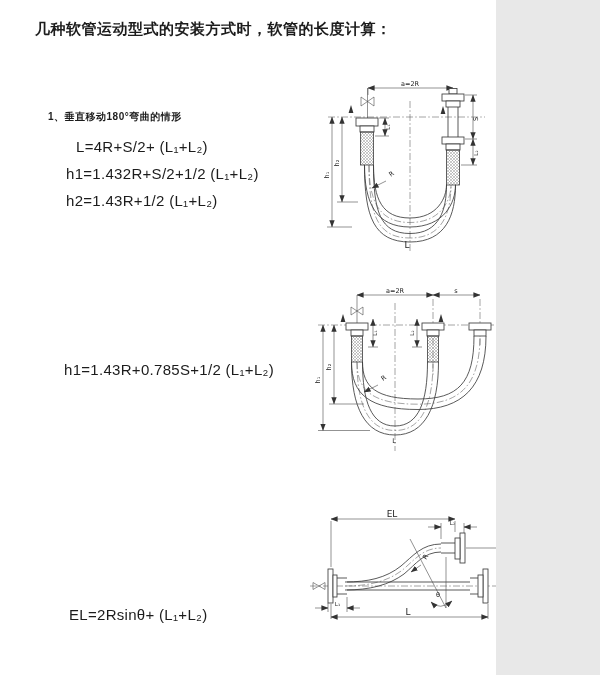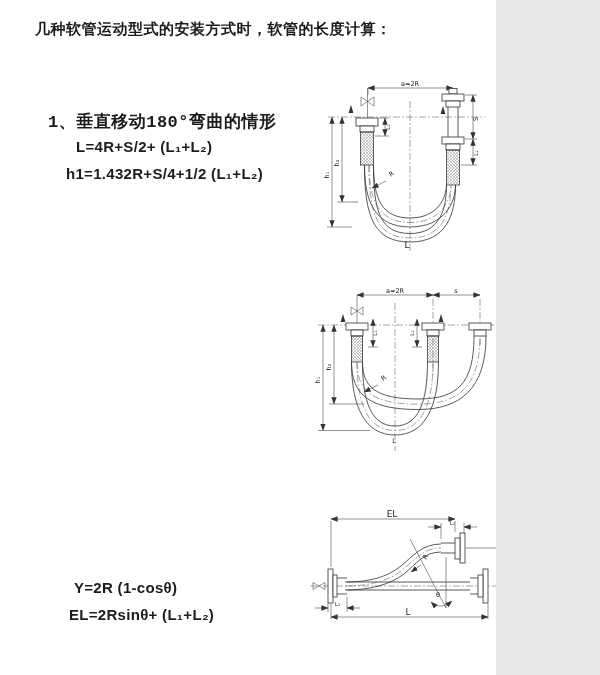--- a/index.html
+++ b/index.html
@@ -1,20 +1,20 @@
 <!DOCTYPE html>
 <html><head>
 <meta charset="utf-8">
 <style>
   html,body{margin:0;padding:0;background:#e8e8e8;}
   #canvas{position:relative;width:496px;height:675px;background:#ffffff;overflow:hidden;
           font-family:"Liberation Sans","DejaVu Sans",sans-serif;color:#1c1c1c;}
   .title{position:absolute;left:35px;top:20px;font-size:15px;font-weight:600;letter-spacing:.5px;}
-  .heading{position:absolute;font-size:17px;font-weight:600;letter-spacing:.5px;white-space:nowrap;font-family:Liberation Mono, monospace;}
-  .formula{position:absolute;font-size:15px;font-weight:700;letter-spacing:.3px;white-space:nowrap;}
+  .heading{position:absolute;font-size:10px;font-weight:600;letter-spacing:.5px;white-space:nowrap;}
+  .formula{position:absolute;font-size:15px;font-weight:400;letter-spacing:.3px;white-space:nowrap;}
   .diag{position:absolute;}
   
   .ol{stroke:#3c3c3c;stroke-width:.85;fill:none;}
   .thin{stroke:#4a4a4a;stroke-width:.6;fill:none;}
   .dim{stroke:#4a4a4a;stroke-width:.6;fill:none;}
   .cl{stroke:#5a5a5a;stroke-width:.55;fill:none;stroke-dasharray:7 2.2 1.6 2.2;}
   .fit{fill:#ffffff;stroke:#3c3c3c;stroke-width:.85;}
   .arrfill{fill:#333;stroke:none;}
   .lbl{font-family:"DejaVu Sans",sans-serif;font-size:6.5px;fill:#222;}
   .lbl-lg{font-family:"DejaVu Sans",sans-serif;font-size:9px;fill:#222;}
@@ -22,24 +22,25 @@
 </style>
 </head>
 <body>
 
 <div id="canvas">
 
   <div class="title">几种软管运动型式的安装方式时，软管的长度计算：</div>
 
   <div class="heading" style="left:48px;top:110px">1、垂直移动180°弯曲的情形</div>
   <div class="formula" style="left:76px;top:138px">L=4R+S/2+ (L₁+L₂)</div>
-  <div class="formula" style="left:66px;top:165px">h1=1.432R+S/4+1/2 (L₁+L₂)</div>
-
-
-  <div class="formula" style="left:74px;top:579px">Y=2R (1-cosθ)</div>
+  <div class="formula" style="left:66px;top:165px">h1=1.432R+S/2+1/2 (L₁+L₂)</div>
+  <div class="formula" style="left:66px;top:192px">h2=1.43R+1/2 (L₁+L₂)</div>
+
+  <div class="formula" style="left:64px;top:361px">h1=1.43R+0.785S+1/2 (L₁+L₂)</div>
+
   <div class="formula" style="left:69px;top:606px">EL=2Rsinθ+ (L₁+L₂)</div>
 
   <svg class="diag" style="left:310px;top:75px" width="290" height="185" viewBox="0 0 290 185">
     <defs>
       <marker id="d1a" viewBox="0 0 10 10" refX="9.5" refY="5" markerWidth="7" markerHeight="7" markerUnits="userSpaceOnUse" orient="auto-start-reverse">
         <path d="M0,1.2 L10,5 L0,8.8 Z" fill="#333"></path>
       </marker>
       <pattern id="d1b" patternUnits="userSpaceOnUse" width="3" height="3">
         <path d="M0,3 L3,0 M0,0 L3,3" stroke="#888" stroke-width="0.45"></path>
       </pattern>

